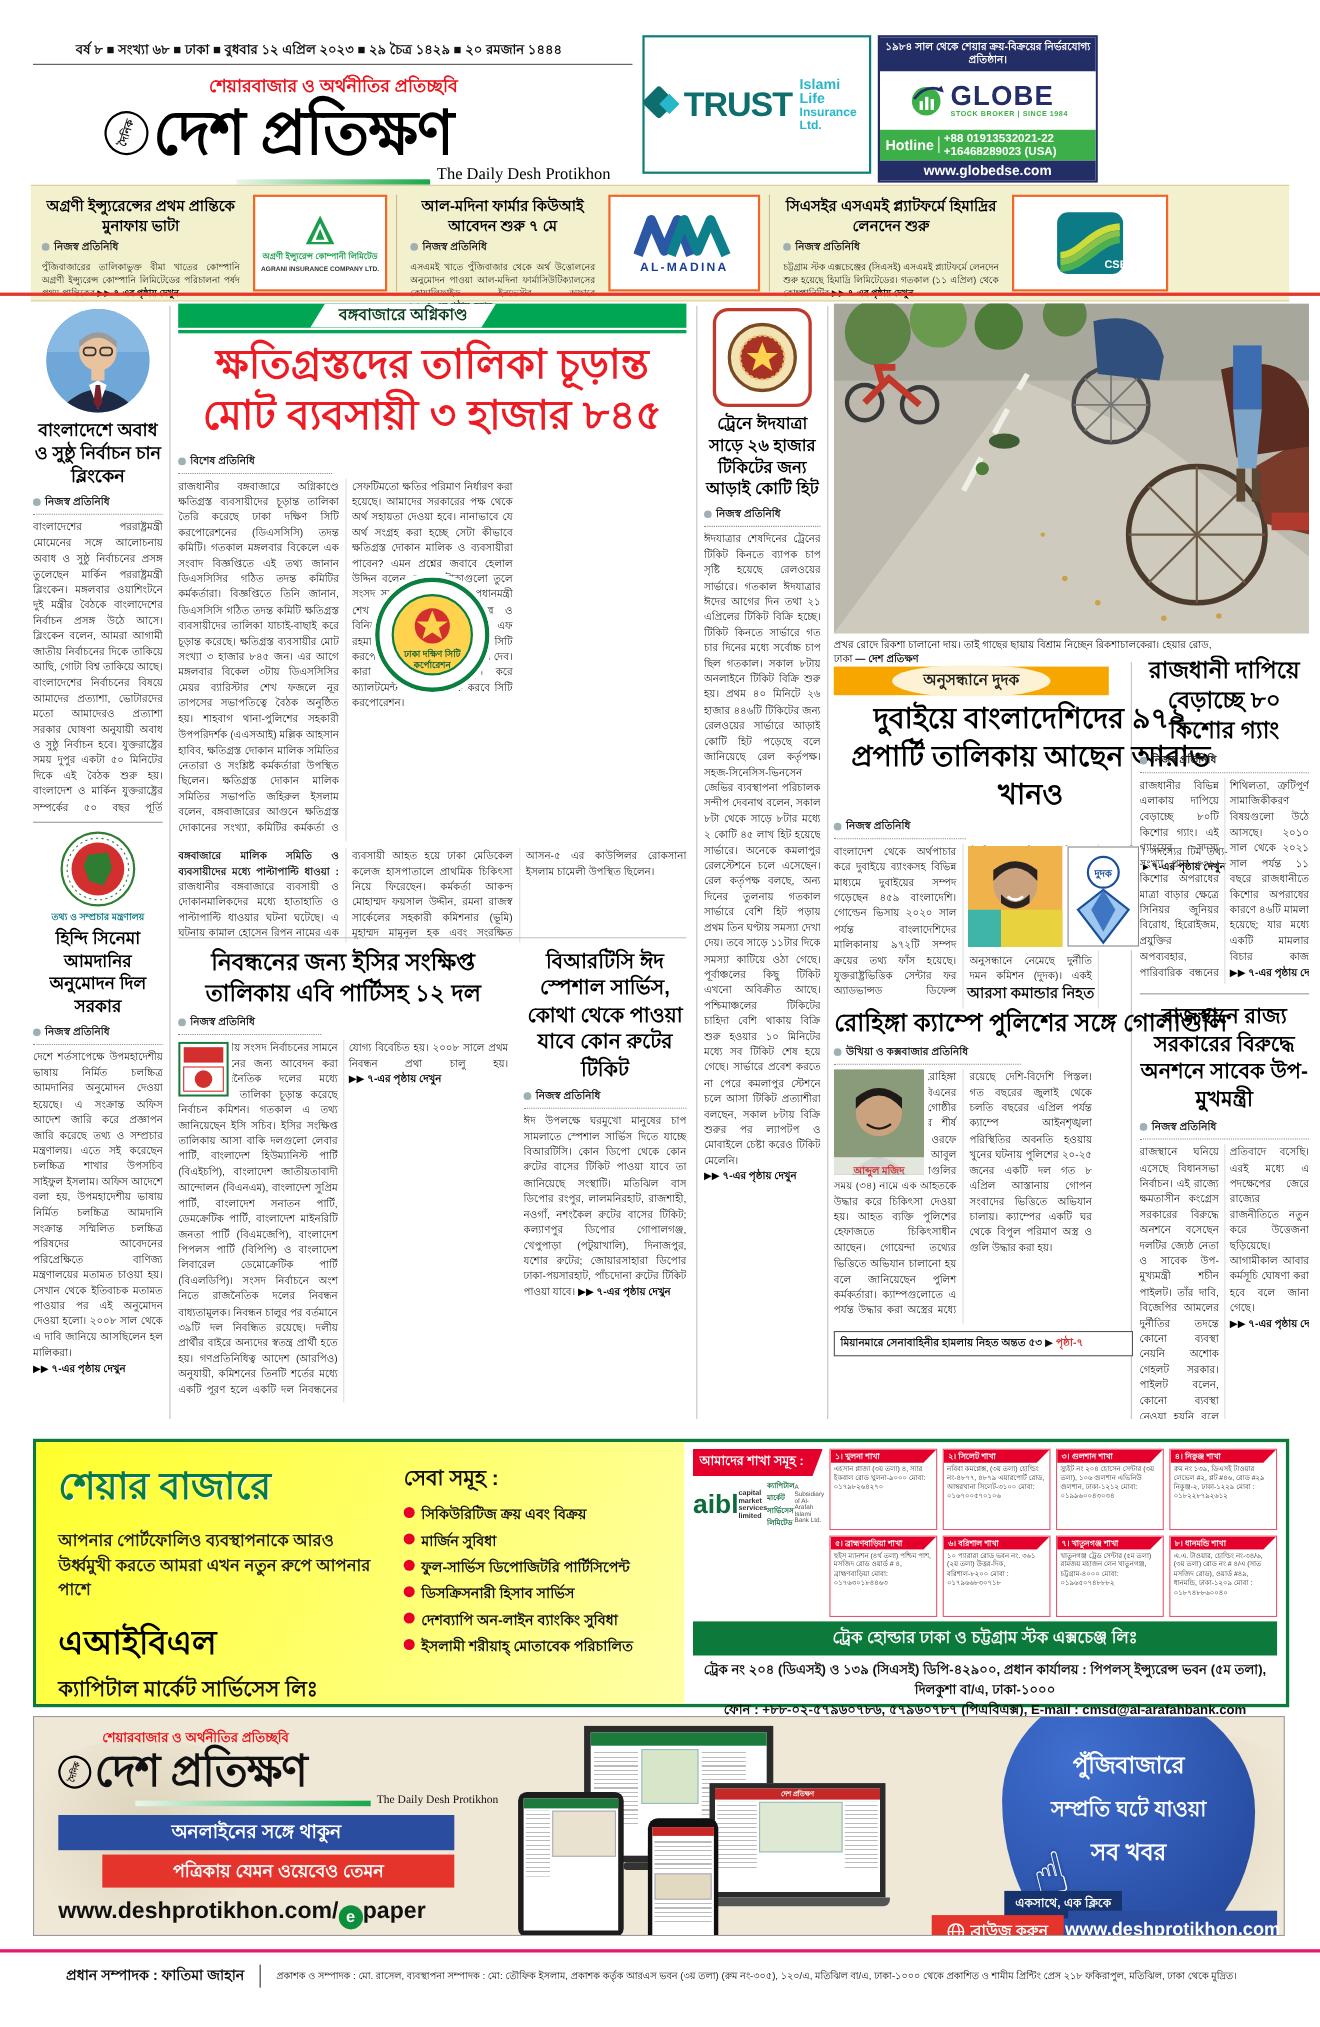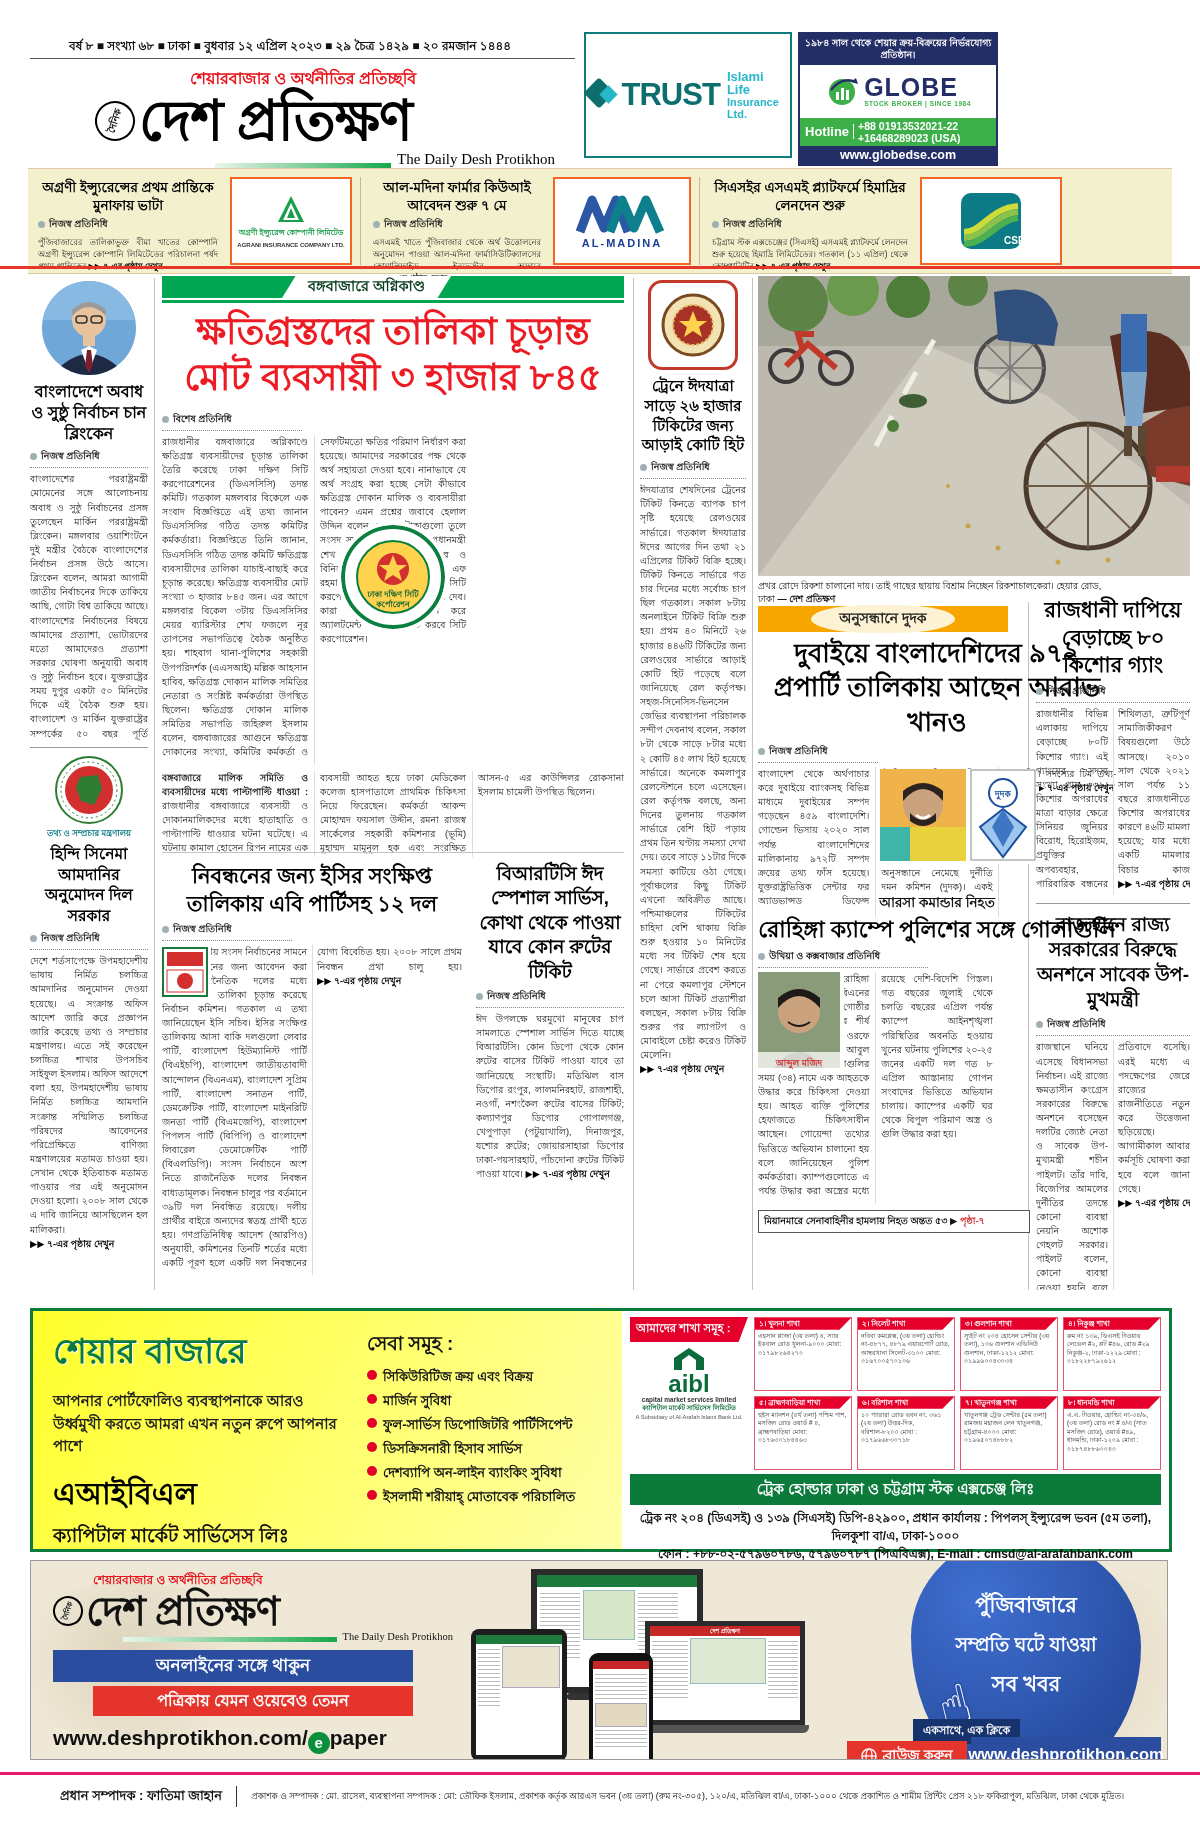--- a/index.html
+++ b/index.html
@@ -447,21 +447,21 @@
           <li>ডিসক্রিসনারী হিসাব সার্ভিস</li>
           <li>দেশব্যাপি অন-লাইন ব্যাংকিং সুবিধা</li>
           <li>ইসলামী শরীয়াহ্ মোতাবেক পরিচালিত</li>
         </ul>
       </div>
     </div>
     <div style="flex:1;padding:6px 8px;display:flex;flex-direction:column;gap:4px;">
       <div style="display:flex;gap:6px;">
         <div style="width:118px;">
           <div style="background:#e4002b;color:#fff;font-weight:bold;font-size:11.5px;padding:3px 6px;clip-path:polygon(0 0,100% 0,92% 100%,0 100%);">আমাদের শাখা সমূহ :</div>
-          <div style="margin-top:4px;display:flex;flex-direction:column;align-items:center;">
+          <div style="margin-top:4px;display:flex;flex-direction:row;align-items:center;">
             <svg width="34" height="26" viewBox="0 0 34 26">
                 <path d="M2 24 L2 12 L17 2 L32 12 L32 24 L24 24 L24 14 L17 9 L10 14 L10 24 Z" fill="#0b6b3a"></path>
               </svg>
             <div style="font-size:24px;font-weight:bold;color:#0b6b3a;line-height:1;">aibl</div>
             <div style="font-size:6.5px;font-weight:bold;color:#333;">capital market services limited</div>
             <div style="font-size:6.5px;color:#0b6b3a;font-weight:bold;">ক্যাপিটাল মার্কেট সার্ভিসেস লিমিটেড</div>
             <div style="font-size:5.8px;color:#555;">A Subsidiary of Al-Arafah Islami Bank Ltd.</div>
           </div>
         </div>
         <div style="flex:1;display:grid;grid-template-columns:repeat(4,1fr);gap:5px;">

